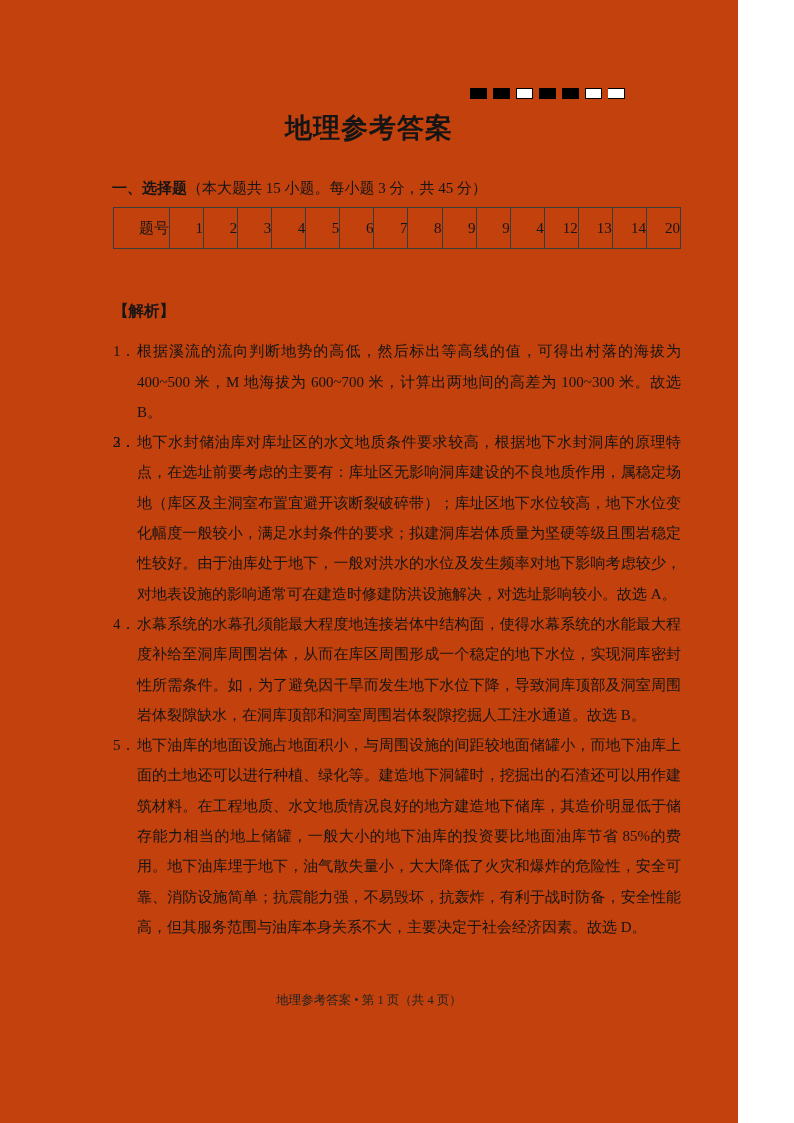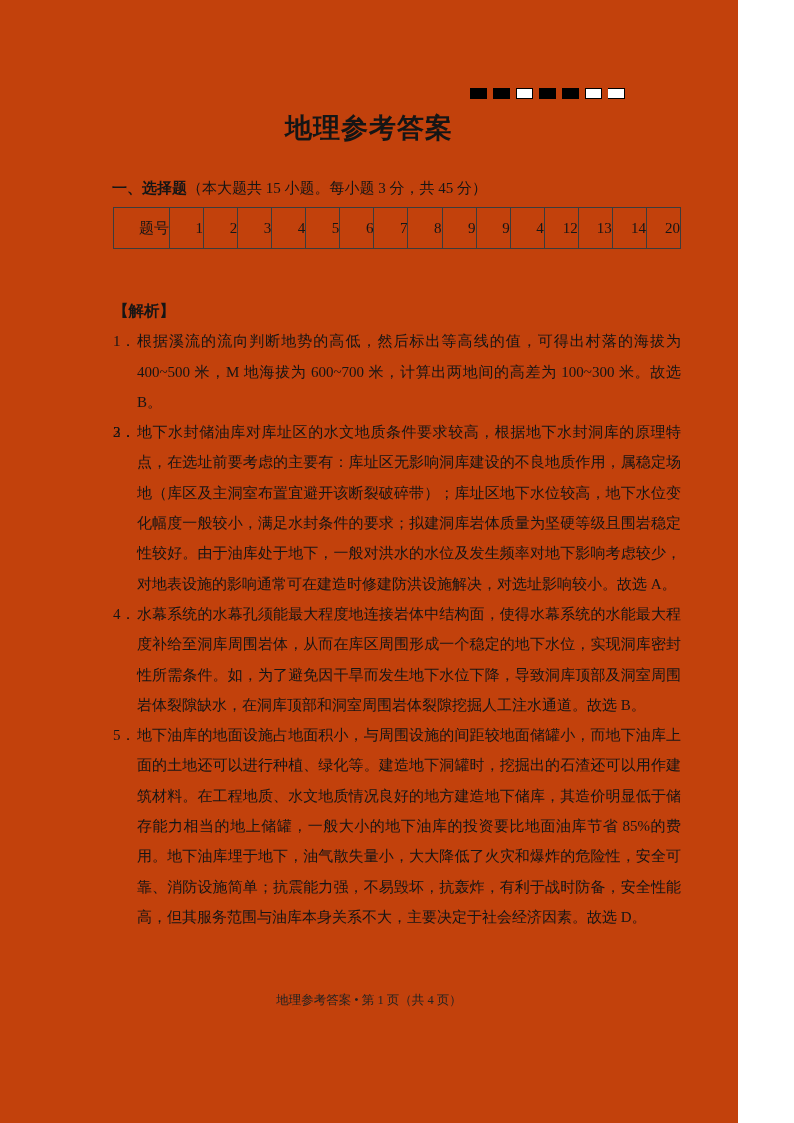--- a/index.html
+++ b/index.html
@@ -75,21 +75,21 @@
   
   .analysis {
     position: absolute;
     top: 296px; left: 113px;
     width: 568px;
     font-size: 15px;
     line-height: 30.3px;
   }
   .analysis-label {
     font-size: 15.5px;
-    margin-bottom: 0;
+    margin-bottom: 10px;
   }
   .item {
     position: relative;
     padding-left: 24px;
     text-align: justify;
   }
   .item-num {
     position: absolute;
     left: 0; top: 0;
   }

